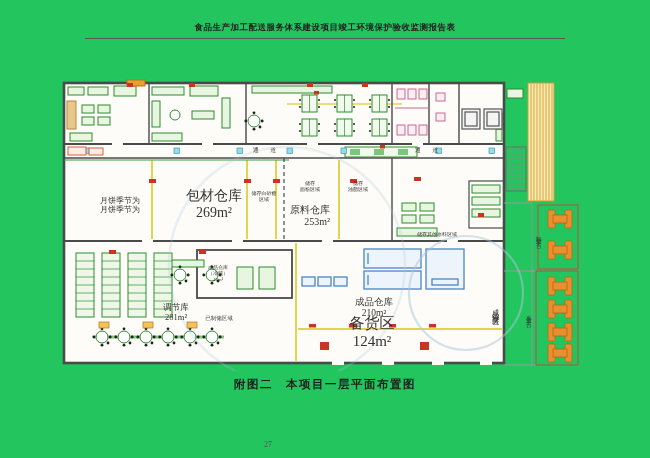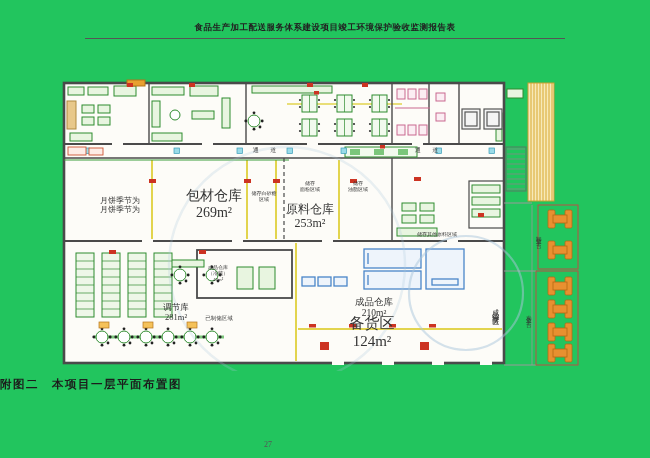--- a/index.html
+++ b/index.html
@@ -14,21 +14,21 @@
   }
   .header-rule{position:absolute;top:38px;left:85px;width:480px;border-top:1.2px solid #555;}
   .plan{position:absolute;left:52px;top:53px;width:528px;height:318px;}
   .plan svg{position:absolute;left:0;top:0;}
   .lbl{
     position:absolute;transform:translate(-50%,-50%);text-align:center;
     color:#333;line-height:1.18;white-space:nowrap;
   }
   .lbl.v{writing-mode:vertical-rl;letter-spacing:2px;white-space:normal;}
   .caption{
-    position:absolute;top:377px;left:0;width:650px;text-align:left;
+    position:absolute;top:377px;left:0;width:650px;text-align:center;
     font-size:11.5px;font-weight:600;letter-spacing:1.5px;color:#1c1c1c;
   }
   .pageno{
     position:absolute;top:416px;left:0;width:536px;text-align:center;
     font-size:8px;color:#555;margin-top:24px;
   }
 </style>
 </head>
 <body>
 
@@ -302,21 +302,21 @@
     <div class="lbl" style="left:258px;top:134px;font-size:5px;">
       <div>储存</div>
       <div>面粉区域</div>
     </div>
 
     <div class="lbl" style="left:306px;top:134px;font-size:5px;">
       <div>储存</div>
       <div>油脂区域</div>
     </div>
 
-    <div class="lbl" style="left:258px;top:163px;font-size:12px;">
+    <div class="lbl" style="left:258px;top:163px;font-size:10px;text-align:right;">
       <div>原料仓库</div>
       <div>253m²</div>
     </div>
 
     <div class="lbl" style="left:385px;top:182px;font-size:5px;">储存其他原料区域</div>
 
     <div class="lbl" style="left:124px;top:259px;font-size:8.5px;">
       <div>调节库</div>
       <div>281m²</div>
     </div>

